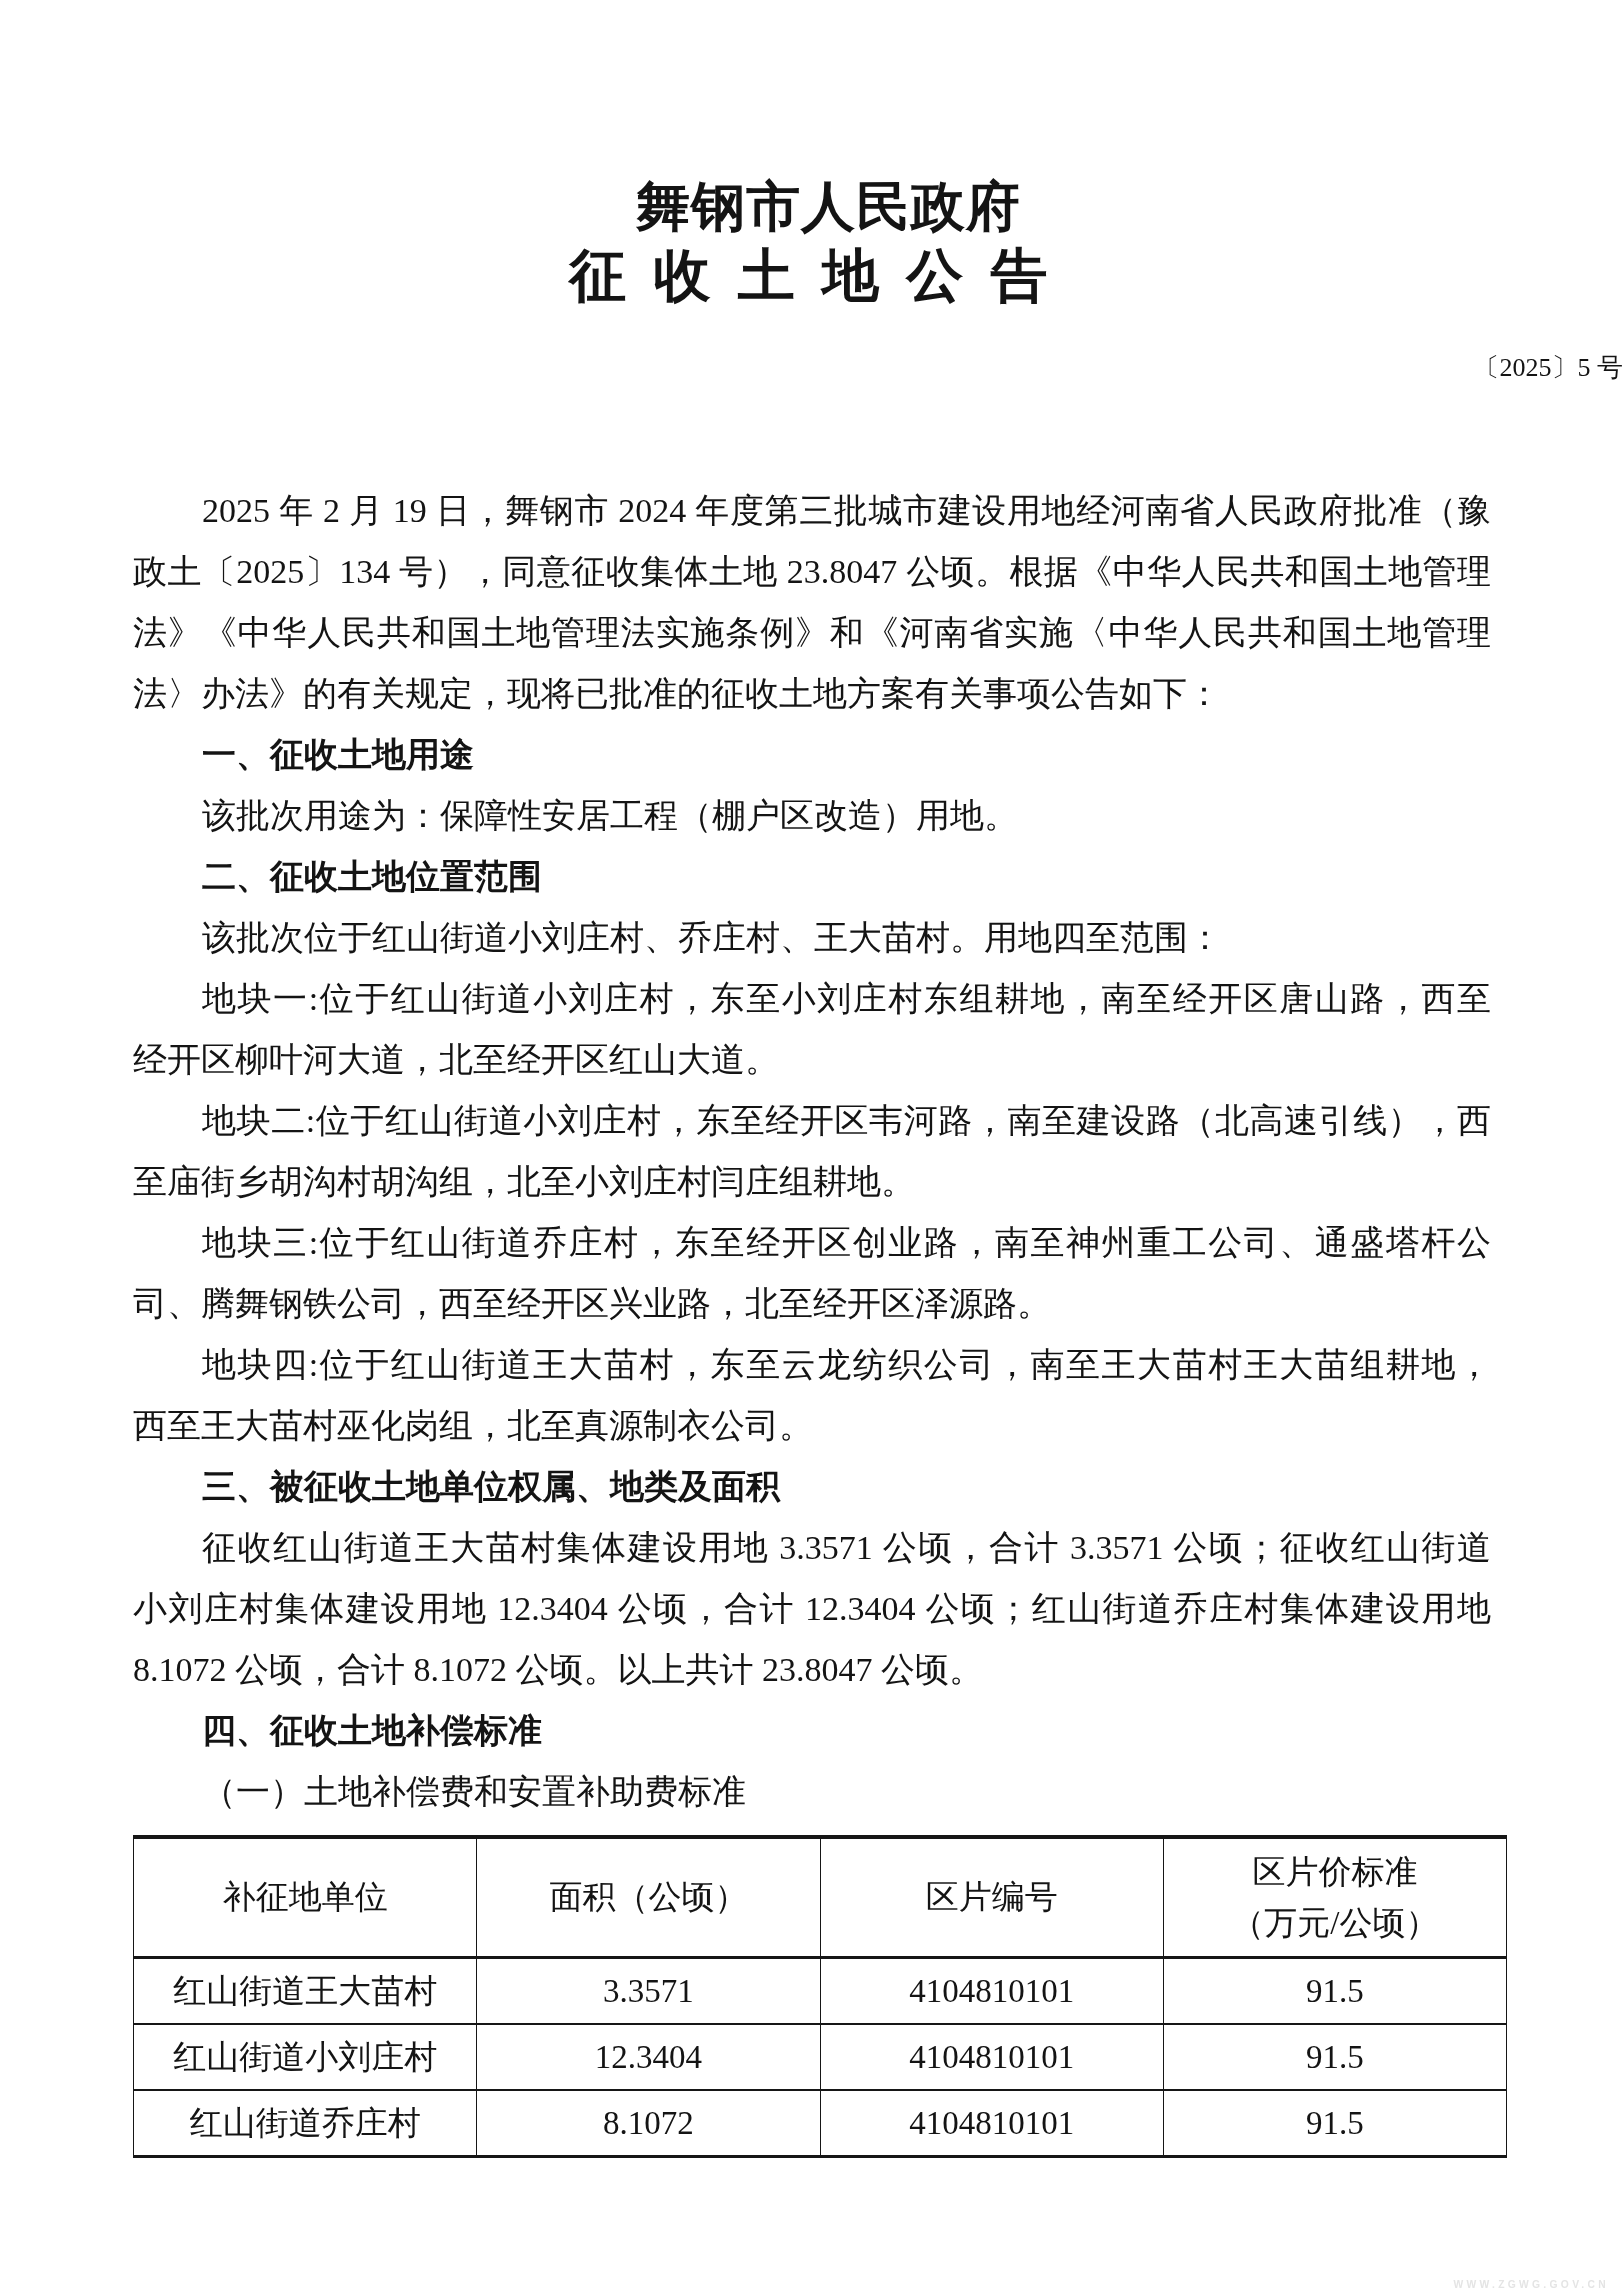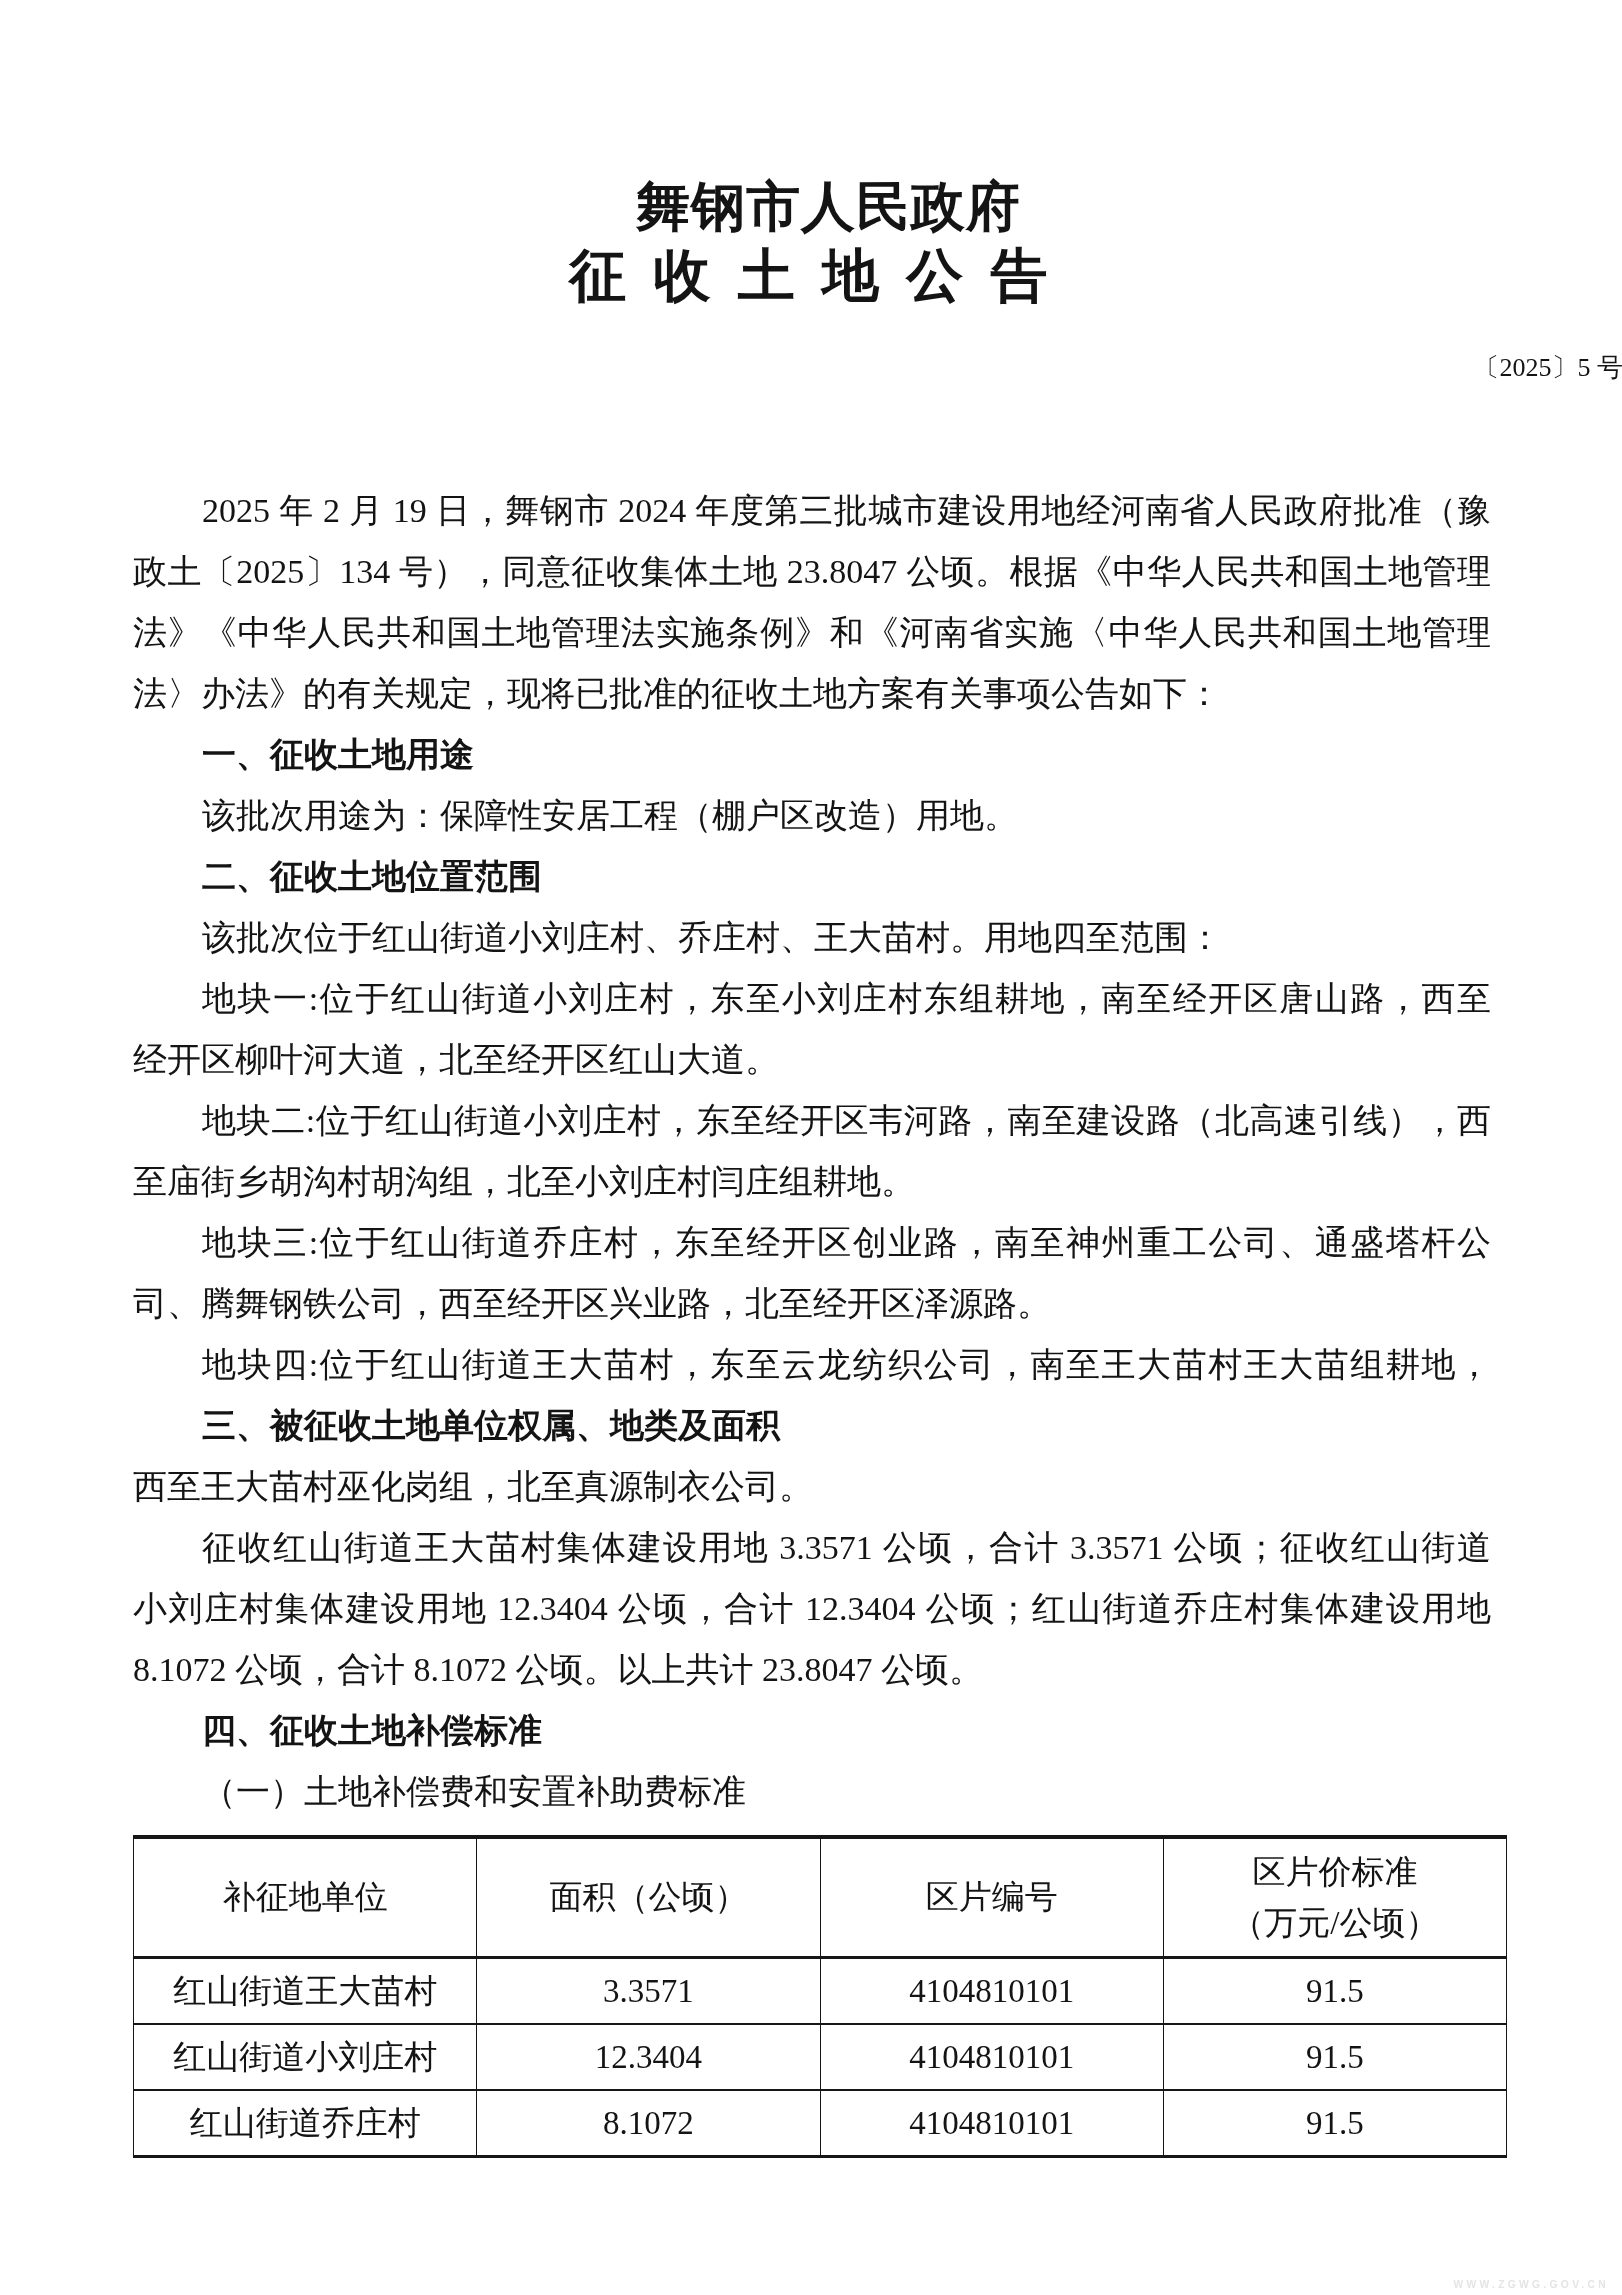--- a/index.html
+++ b/index.html
@@ -84,22 +84,22 @@
     <div class="ln ind">该批次用途为：保障性安居工程（棚户区改造）用地。</div>
     <div class="ln hd ind">二、征收土地位置范围</div>
     <div class="ln ind">该批次位于红山街道小刘庄村、乔庄村、王大苗村。用地四至范围：</div>
     <div class="ln fill ind">地块一:位于红山街道小刘庄村，东至小刘庄村东组耕地，南至经开区唐山路，西至</div>
     <div class="ln">经开区柳叶河大道，北至经开区红山大道。</div>
     <div class="ln fill ind">地块二:位于红山街道小刘庄村，东至经开区韦河路，南至建设路（北高速引线），西</div>
     <div class="ln">至庙街乡胡沟村胡沟组，北至小刘庄村闫庄组耕地。</div>
     <div class="ln fill ind">地块三:位于红山街道乔庄村，东至经开区创业路，南至神州重工公司、通盛塔杆公</div>
     <div class="ln">司、腾舞钢铁公司，西至经开区兴业路，北至经开区泽源路。</div>
     <div class="ln fill ind">地块四:位于红山街道王大苗村，东至云龙纺织公司，南至王大苗村王大苗组耕地，</div>
+    <div class="ln">西至王大苗村巫化岗组，北至真源制衣公司。</div>
     <div class="ln hd ind">三、被征收土地单位权属、地类及面积</div>
-    <div class="ln">西至王大苗村巫化岗组，北至真源制衣公司。</div>
     <div class="ln fill ind">征收红山街道王大苗村集体建设用地 3.3571 公顷，合计 3.3571 公顷；征收红山街道</div>
     <div class="ln fill">小刘庄村集体建设用地 12.3404 公顷，合计 12.3404 公顷；红山街道乔庄村集体建设用地</div>
     <div class="ln">8.1072 公顷，合计 8.1072 公顷。以上共计 23.8047 公顷。</div>
     <div class="ln hd ind">四、征收土地补偿标准</div>
     <div class="ln ind">（一）土地补偿费和安置补助费标准</div>
   </div>
 
   <table class="doc-table">
     <colgroup>
         <col style="width:25%">

